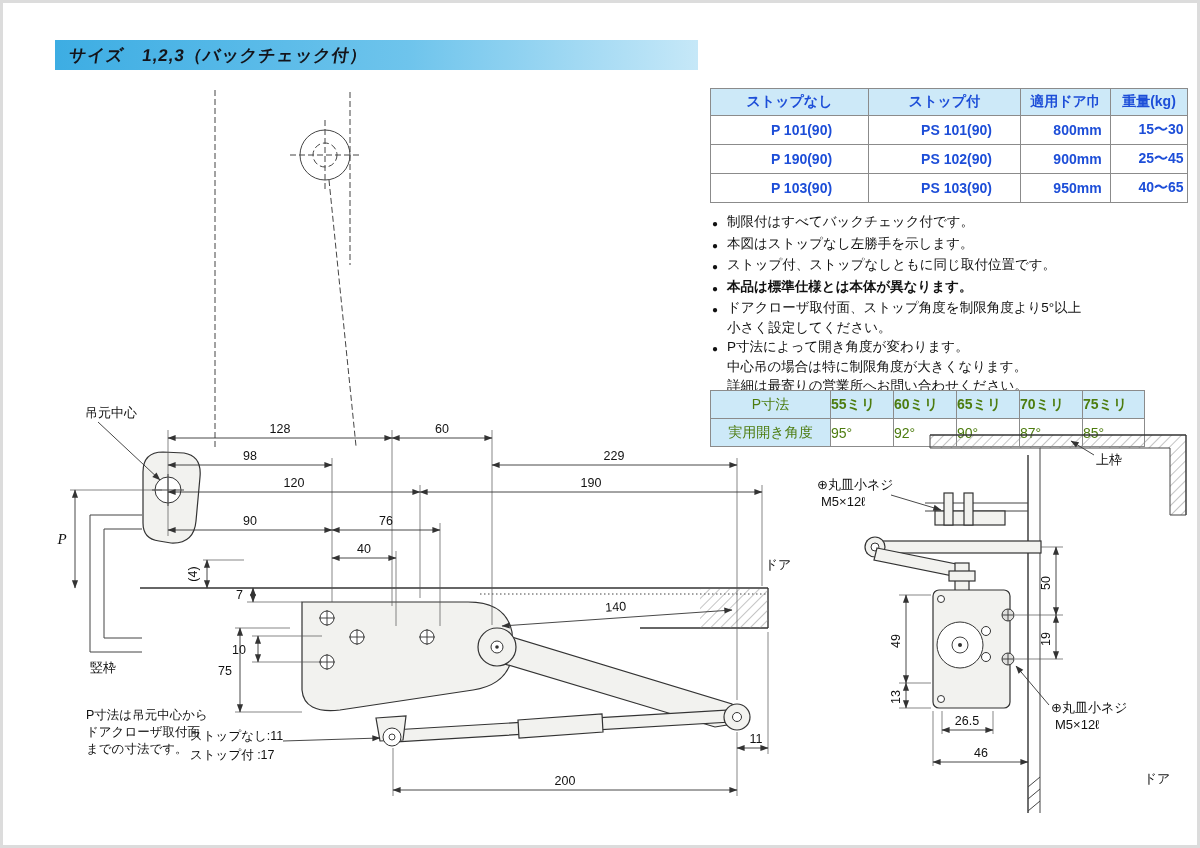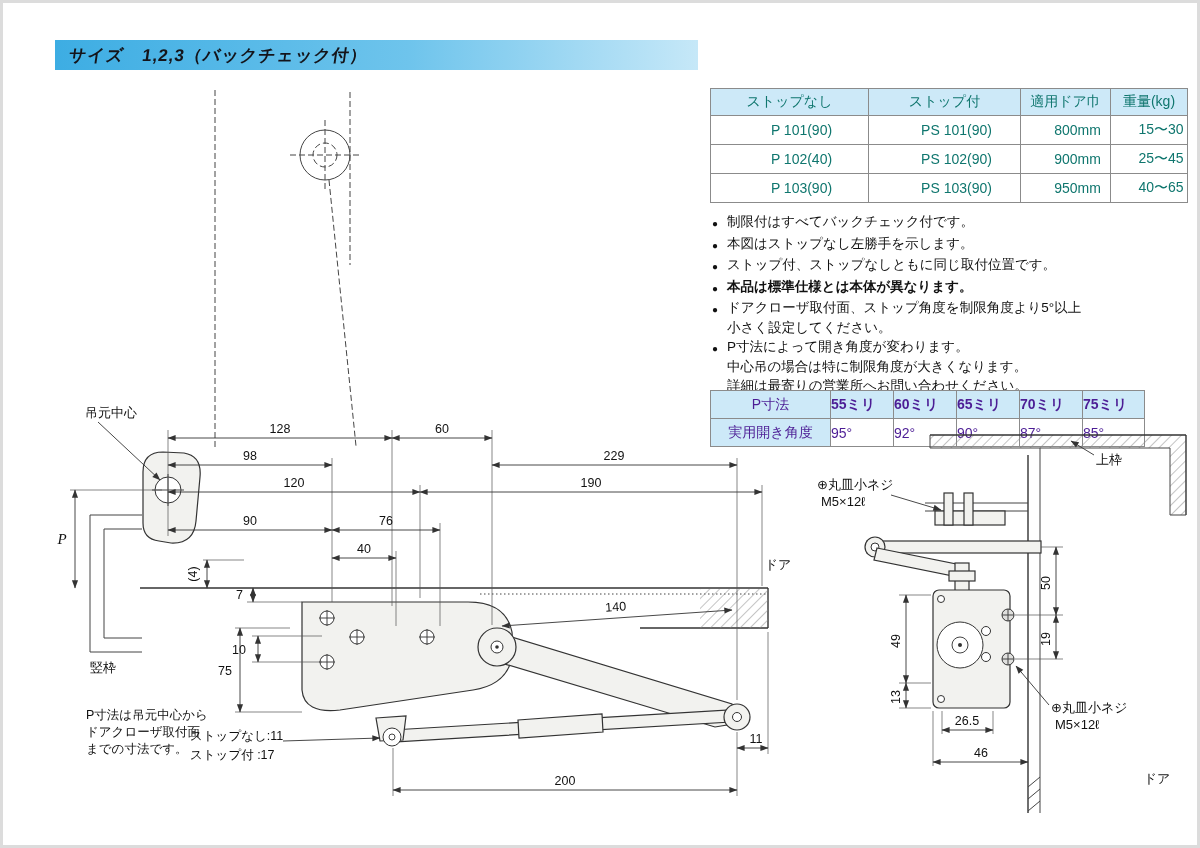--- a/index.html
+++ b/index.html
@@ -7,31 +7,31 @@
   body { font-family:"Liberation Sans","DejaVu Sans",sans-serif; background:#fff; position:relative; color:#1a1a1a; overflow:hidden; }
   .page { position:absolute; inset:0; background:#fff; box-shadow: inset 0 0 0 3px #dcdcdc; }
 
   .header-bar { position:absolute; left:55px; top:40px; width:643px; height:30px;
     background:linear-gradient(90deg,#3dade3 0%,#6ec4ec 55%,#c6e8f8 100%);
     display:flex; align-items:center; padding-left:14px; }
   .header-bar .title { font-size:17px; font-weight:bold; color:#14141a; transform:skewX(-8deg); letter-spacing:1px; }
 
   table { border-collapse:collapse; position:absolute; table-layout:fixed; }
   .spec-table { left:710px; top:88px; width:477px; }
-  .spec-table th, .spec-table td { border:1px solid #8b8b8b; text-align:center; font-size:14px; font-weight:normal; color:#0f766e; }
+  .spec-table th, .spec-table td { border:1px solid #8b8b8b; text-align:center; font-size:14px; font-weight:bold; color:#1d4ed8; }
   .spec-table th { background:#cde9f8; height:27px; }
   .spec-table td { height:29px; background:#fff;padding-left:24px; }
 
   .notes { position:absolute; left:712px; top:212px; width:480px; list-style:none; }
   .note { display:flex; font-size:13.5px; line-height:19.5px; color:#111; }
   .note .b { width:15px; font-size:10px; padding-top:2px; }
   .note.bold { font-weight:bold; }
 
   .angle-table { left:710px; top:390px; width:434px; }
-  .angle-table th, .angle-table td { border:1px solid #8b8b8b; font-size:14px; font-weight:normal; height:28px; color:#4c1d95; background:#fff; }
+  .angle-table th, .angle-table td { border:1px solid #8b8b8b; font-size:14px; font-weight:normal; height:28px; color:#4d7c0f; background:#fff; }
   .angle-table .lab { background:#cde9f8; }
   .angle-table .blue { background:#cde9f8;font-weight:bold; }
 
   svg { position:absolute; overflow:visible; }
   .front { left:40px; top:80px; }
   .side  { left:805px; top:415px; }
 
   .thin { stroke:#444; stroke-width:1; fill:none; }
   .med  { stroke:#333; stroke-width:1.4; fill:none; }
   .dash2 { stroke-dasharray:6 3; }
@@ -74,21 +74,21 @@
       </tr>
     </thead>
     <tbody>
       <tr>
         <td>P 101(90)</td>
         <td>PS 101(90)</td>
         <td>800mm</td>
         <td>15〜30</td>
       </tr>
       <tr>
-        <td>P 102(40)</td>
+        <td>P 190(90)</td>
         <td>PS 102(90)</td>
         <td>900mm</td>
         <td>25〜45</td>
       </tr>
       <tr>
         <td>P 103(90)</td>
         <td>PS 103(90)</td>
         <td>950mm</td>
         <td>40〜65</td>
       </tr>

